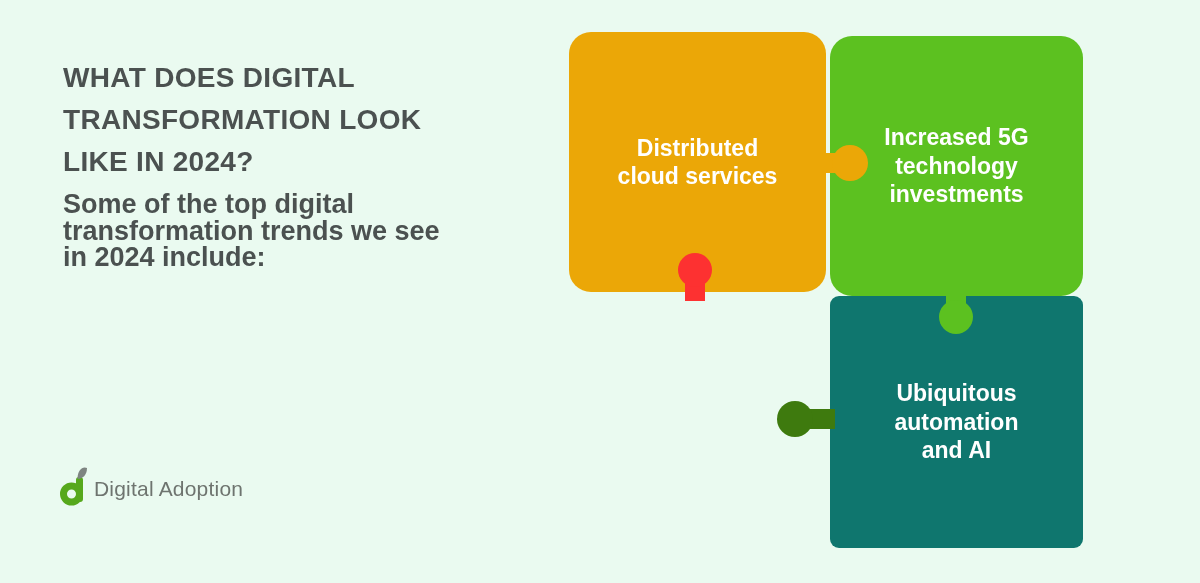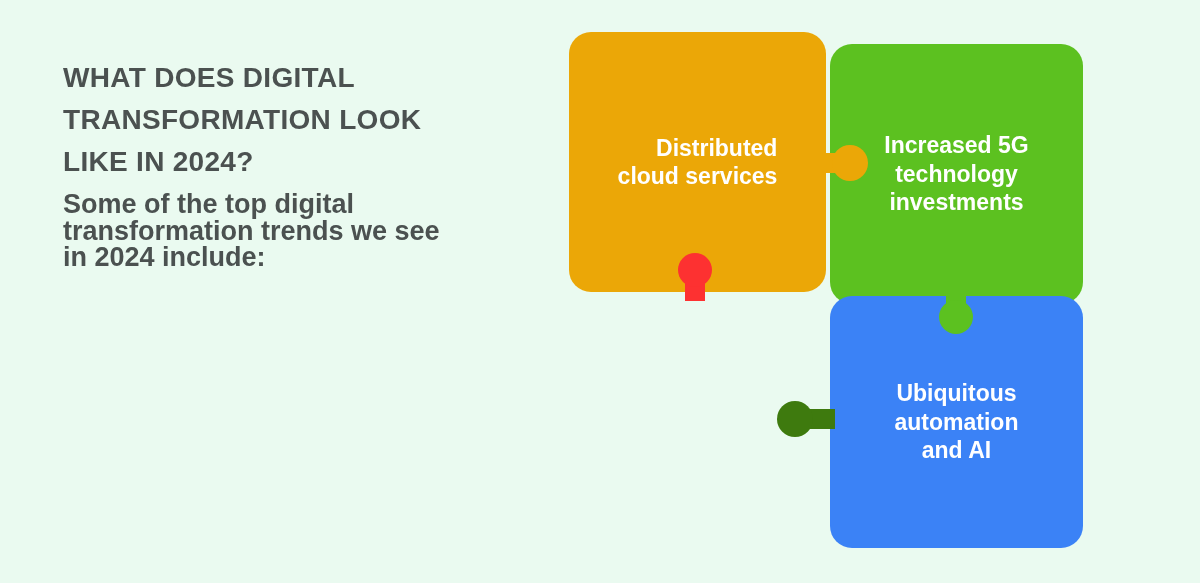--- a/index.html
+++ b/index.html
@@ -66,22 +66,22 @@
   }
   .piece {
     position: absolute;
     border-radius: 22px;
     display: flex;
     align-items: center;
     justify-content: center;
     text-align: center;
     padding: 14px;
   }
-  .piece-tl { left: 0;     top: 0;     width: 257px; height: 260px; text-align: right; }
-  .piece-tr { left: 261px; top: 12px;     width: 253px; height: 260px; }
+  .piece-tl { left: 0;     top: 0;     width: 257px; height: 260px; }
+  .piece-tr { left: 261px; top: 4px;     width: 253px; height: 260px; }
   .piece-bl { left: 0;     top: 264px; width: 257px; height: 252px; }
   .piece-br { left: 261px; top: 264px; width: 253px; height: 252px; }
   .piece-label {
     color: var(--white, #FFFFFF);
     font-weight: bold;
     font-size: 23px;
     line-height: 28.5px;
     white-space: pre-line;
   }
   .knob { position: absolute; }
@@ -105,36 +105,44 @@
 <div class="stage">
 
   <h1 class="headline">WHAT DOES DIGITAL
 TRANSFORMATION LOOK
 LIKE IN 2024?</h1>
 
   <p class="subtitle">Some of the top digital
 transformation trends we see
 in 2024 include:</p>
 
+  <div class="logo">
+    <svg class="logo-icon" width="27" height="40" viewBox="0 0 27 40">
+      <circle class="logo-bowl" cx="11.5" cy="28" r="8" stroke-width="7"></circle>
+      <rect class="logo-stem" x="16" y="11" width="7" height="25" rx="3"></rect>
+      <path class="logo-leaf" d="M17.5,13 C17.5,4 22.5,0 27,2 C27,9 22.5,13 17.5,13 Z"></path>
+    </svg>
+    <span class="logo-text">Digital Adoption</span>
+  </div>
 
   <div class="puzzle">
 
     <div class="piece piece-tl" style="background: rgb(235, 167, 7);">
       <span class="piece-label">Distributed
 cloud services</span>
     </div>
 
     <div class="piece piece-tr" style="background: rgb(92, 193, 32);">
       <span class="piece-label">Increased 5G
 technology
 investments</span>
     </div>
 
 
-    <div class="piece piece-br" style="background: #3b82f6;">
+    <div class="piece piece-br" style="background: #0f766e; border-radius: 9px;">
       <span class="piece-label">Ubiquitous
 automation
 and AI</span>
     </div>
 
     <div class="knob knob-o-stem" style="background: rgb(235, 167, 7);"></div>
     <div class="knob knob-circle knob-o-circle" style="background: rgb(235, 167, 7);"></div>
 
     <div class="knob knob-r-stem" style="background: rgb(253, 49, 49);"></div>
     <div class="knob knob-circle knob-r-circle" style="background: rgb(253, 49, 49);"></div>

